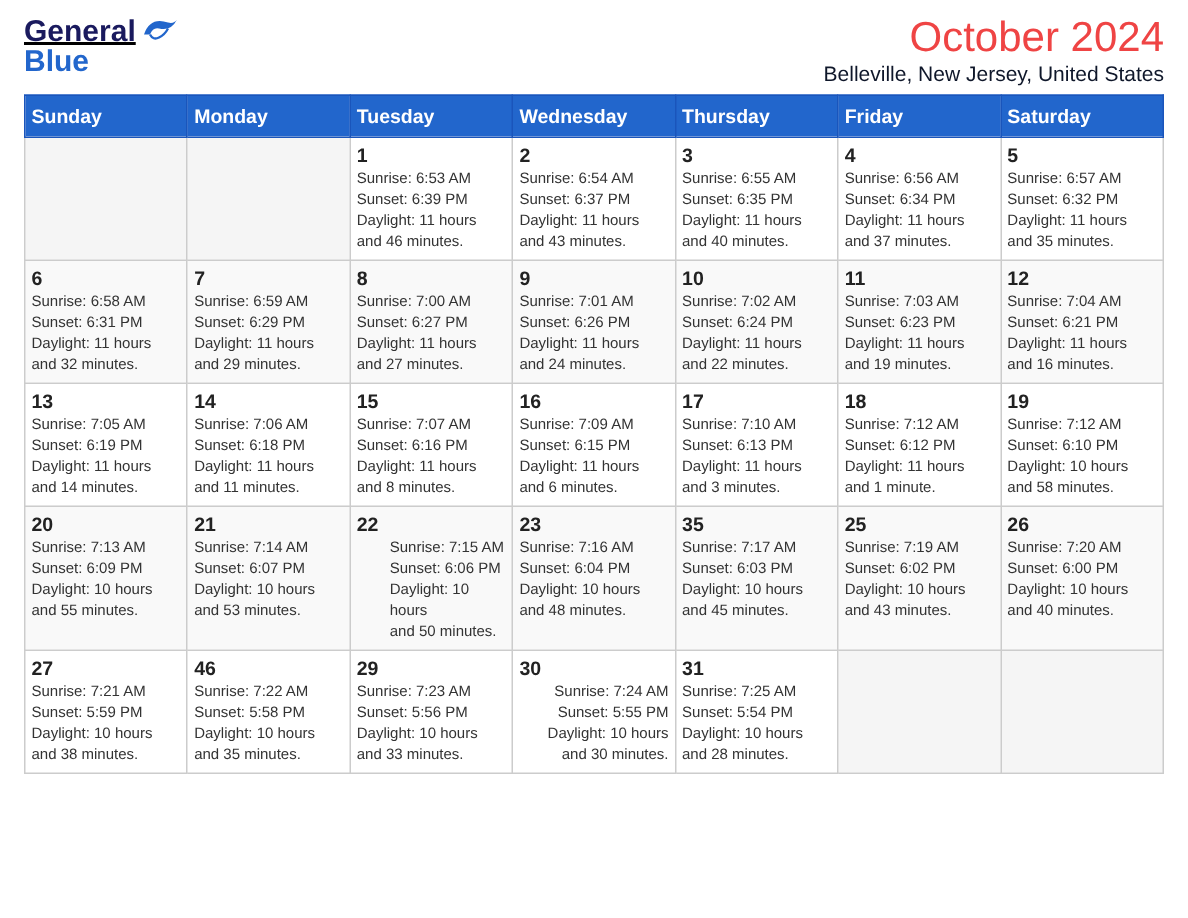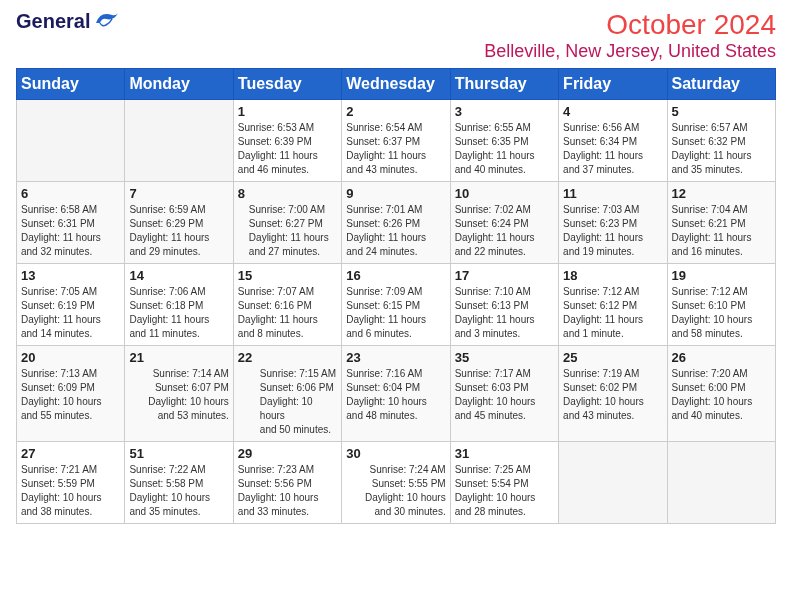--- a/index.html
+++ b/index.html
@@ -38,32 +38,32 @@
     .title-block {
       text-align: right;
     }
     .month-title {
       font-size: 28px;
       color: #ef4444;
       font-weight: 400;
       line-height: 1.1;
     }
     .location {
-      font-size: 18px;
-      color: #be185d;
+      font-size: 14px;
+      color: #0f172a;
     }
     table {
       width: 100%;
       border-collapse: collapse;
       table-layout: fixed;
     }
     th {
       background-color: #2266cc;
       color: #fff;
-      font-size: 16px;
+      font-size: 13px;
       font-weight: bold;
       padding: 6px 4px;
       text-align: left;
       border: 1px solid #1a55bb;
     }
     td {
       border: 1px solid #ccc;
       vertical-align: top;
       padding: 4px 4px;
       font-size: 10.5px;
@@ -91,26 +91,29 @@
     }
   </style>
 </head>
 <body>
 
 <div class="container">
   <div class="header">
     <div class="logo">
       <div class="logo-row">
         <div>
-          <div style="display:flex;align-items:center;">
+          <div style="display:flex;align-items:center;text-decoration:underline;">
             <span class="logo-text">General</span>
             <svg width="28" height="22" viewBox="0 0 28 22" style="margin-left:2px;margin-top:-2px;">
               <path d="M4,14 Q8,2 20,6 Q24,7 26,4 Q22,12 14,10 Q10,9 8,14 Z" fill="#2266cc"></path>
               <path d="M8,14 Q10,18 14,16 Q18,14 20,10" fill="none" stroke="#2266cc" stroke-width="1.5"></path>
             </svg>
+          </div>
+          <div style="display:flex;align-items:center;margin-top:-2px;">
+            <span style="font-size:20px;font-weight:bold;color:#2266cc;">Blue</span>
           </div>
         </div>
       </div>
     </div>
     <div class="title-block">
       <div class="month-title">October 2024</div>
       <div class="location">Belleville, New Jersey, United States</div>
     </div>
   </div>
 
@@ -177,21 +180,21 @@
           </td>
           <td>
             <span class="day-number">7</span>
             <div class="day-info" style="white-space: pre-line;">Sunrise: 6:59 AM
 Sunset: 6:29 PM
 Daylight: 11 hours
 and 29 minutes.</div>
           </td>
           <td>
             <span class="day-number">8</span>
-            <div class="day-info" style="white-space: pre-line; margin-left: 11px;">Sunrise: 7:00 AM
+            <div class="day-info" style="white-space: pre-line;">Sunrise: 7:00 AM
 Sunset: 6:27 PM
 Daylight: 11 hours
 and 27 minutes.</div>
           </td>
           <td>
             <span class="day-number">9</span>
             <div class="day-info" style="white-space: pre-line;">Sunrise: 7:01 AM
 Sunset: 6:26 PM
 Daylight: 11 hours
 and 24 minutes.</div>
@@ -272,21 +275,21 @@
         <tr>
           <td>
             <span class="day-number">20</span>
             <div class="day-info" style="white-space: pre-line;">Sunrise: 7:13 AM
 Sunset: 6:09 PM
 Daylight: 10 hours
 and 55 minutes.</div>
           </td>
           <td>
             <span class="day-number">21</span>
-            <div class="day-info" style="white-space: pre-line; text-align: right;">Sunrise: 7:14 AM
+            <div class="day-info" style="white-space: pre-line;">Sunrise: 7:14 AM
 Sunset: 6:07 PM
 Daylight: 10 hours
 and 53 minutes.</div>
           </td>
           <td>
             <span class="day-number">22</span>
             <div class="day-info" style="white-space: pre-line; margin-left: 22px;">Sunrise: 7:15 AM
 Sunset: 6:06 PM
 Daylight: 10 hours
 and 50 minutes.</div>
@@ -322,21 +325,21 @@
         </tr>
         <tr>
           <td>
             <span class="day-number">27</span>
             <div class="day-info" style="white-space: pre-line;">Sunrise: 7:21 AM
 Sunset: 5:59 PM
 Daylight: 10 hours
 and 38 minutes.</div>
           </td>
           <td>
-            <span class="day-number">51</span>
+            <span class="day-number">46</span>
             <div class="day-info" style="white-space: pre-line;">Sunrise: 7:22 AM
 Sunset: 5:58 PM
 Daylight: 10 hours
 and 35 minutes.</div>
           </td>
           <td>
             <span class="day-number">29</span>
             <div class="day-info" style="white-space: pre-line;">Sunrise: 7:23 AM
 Sunset: 5:56 PM
 Daylight: 10 hours

